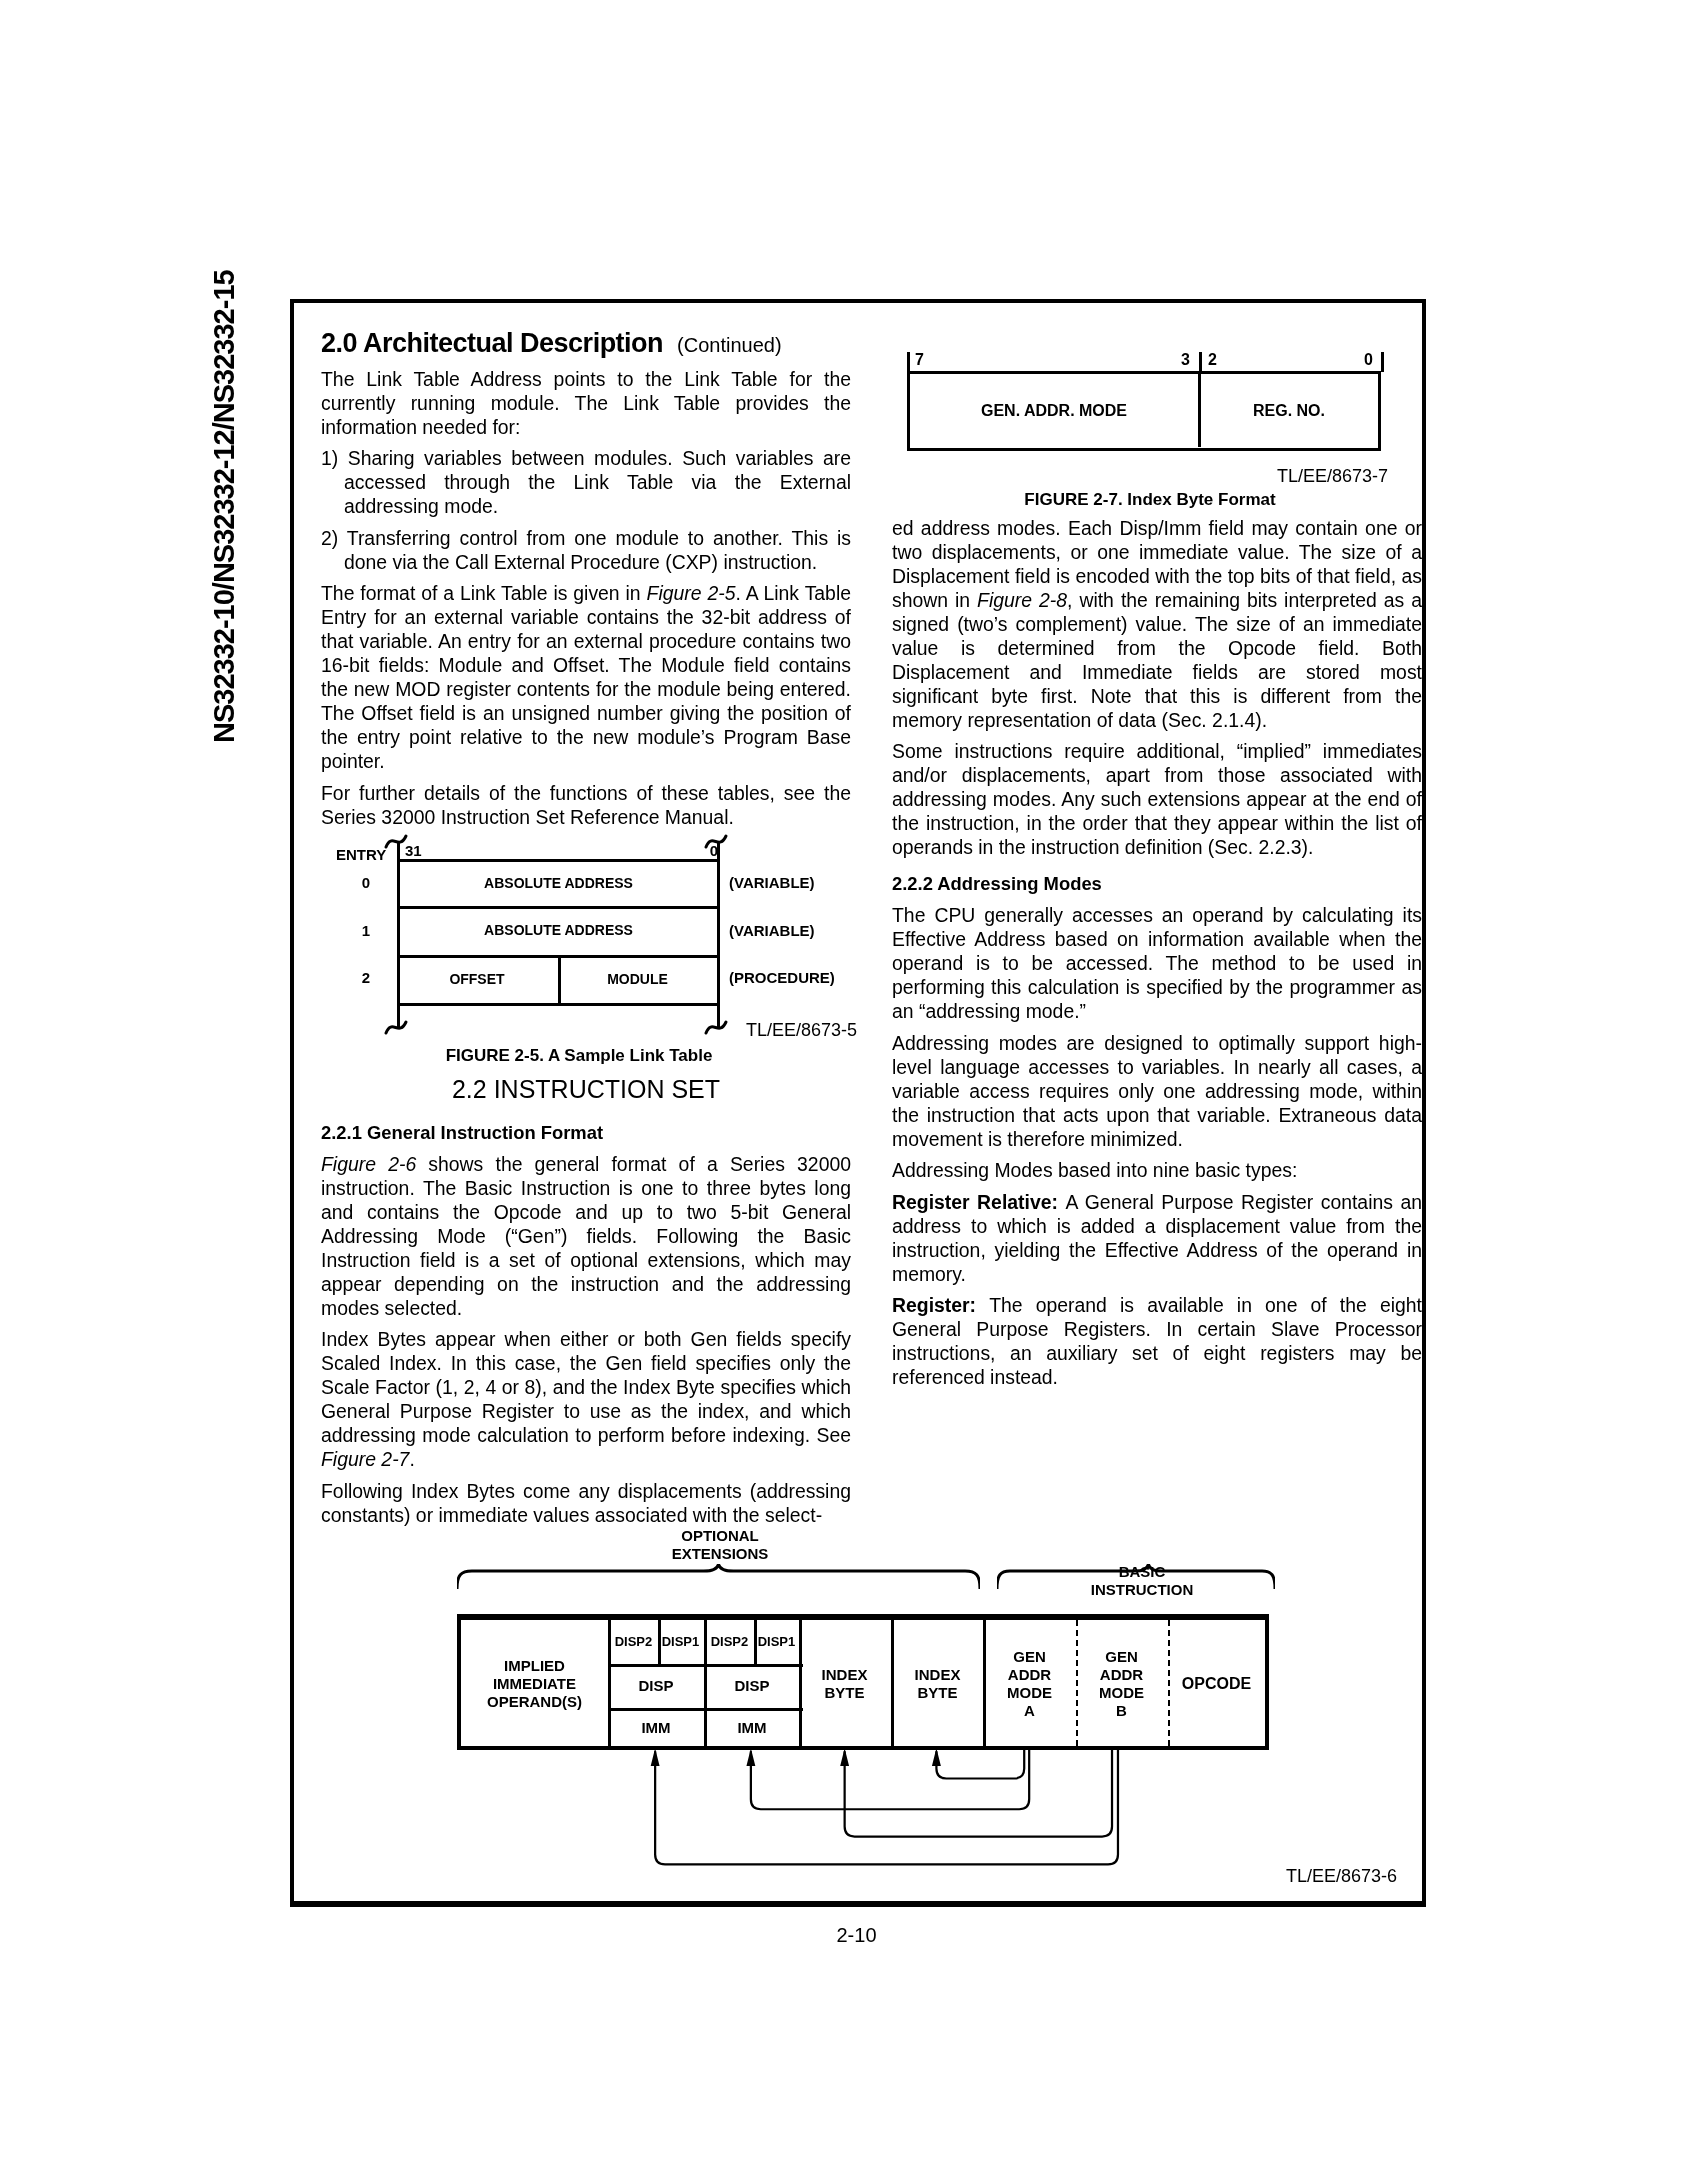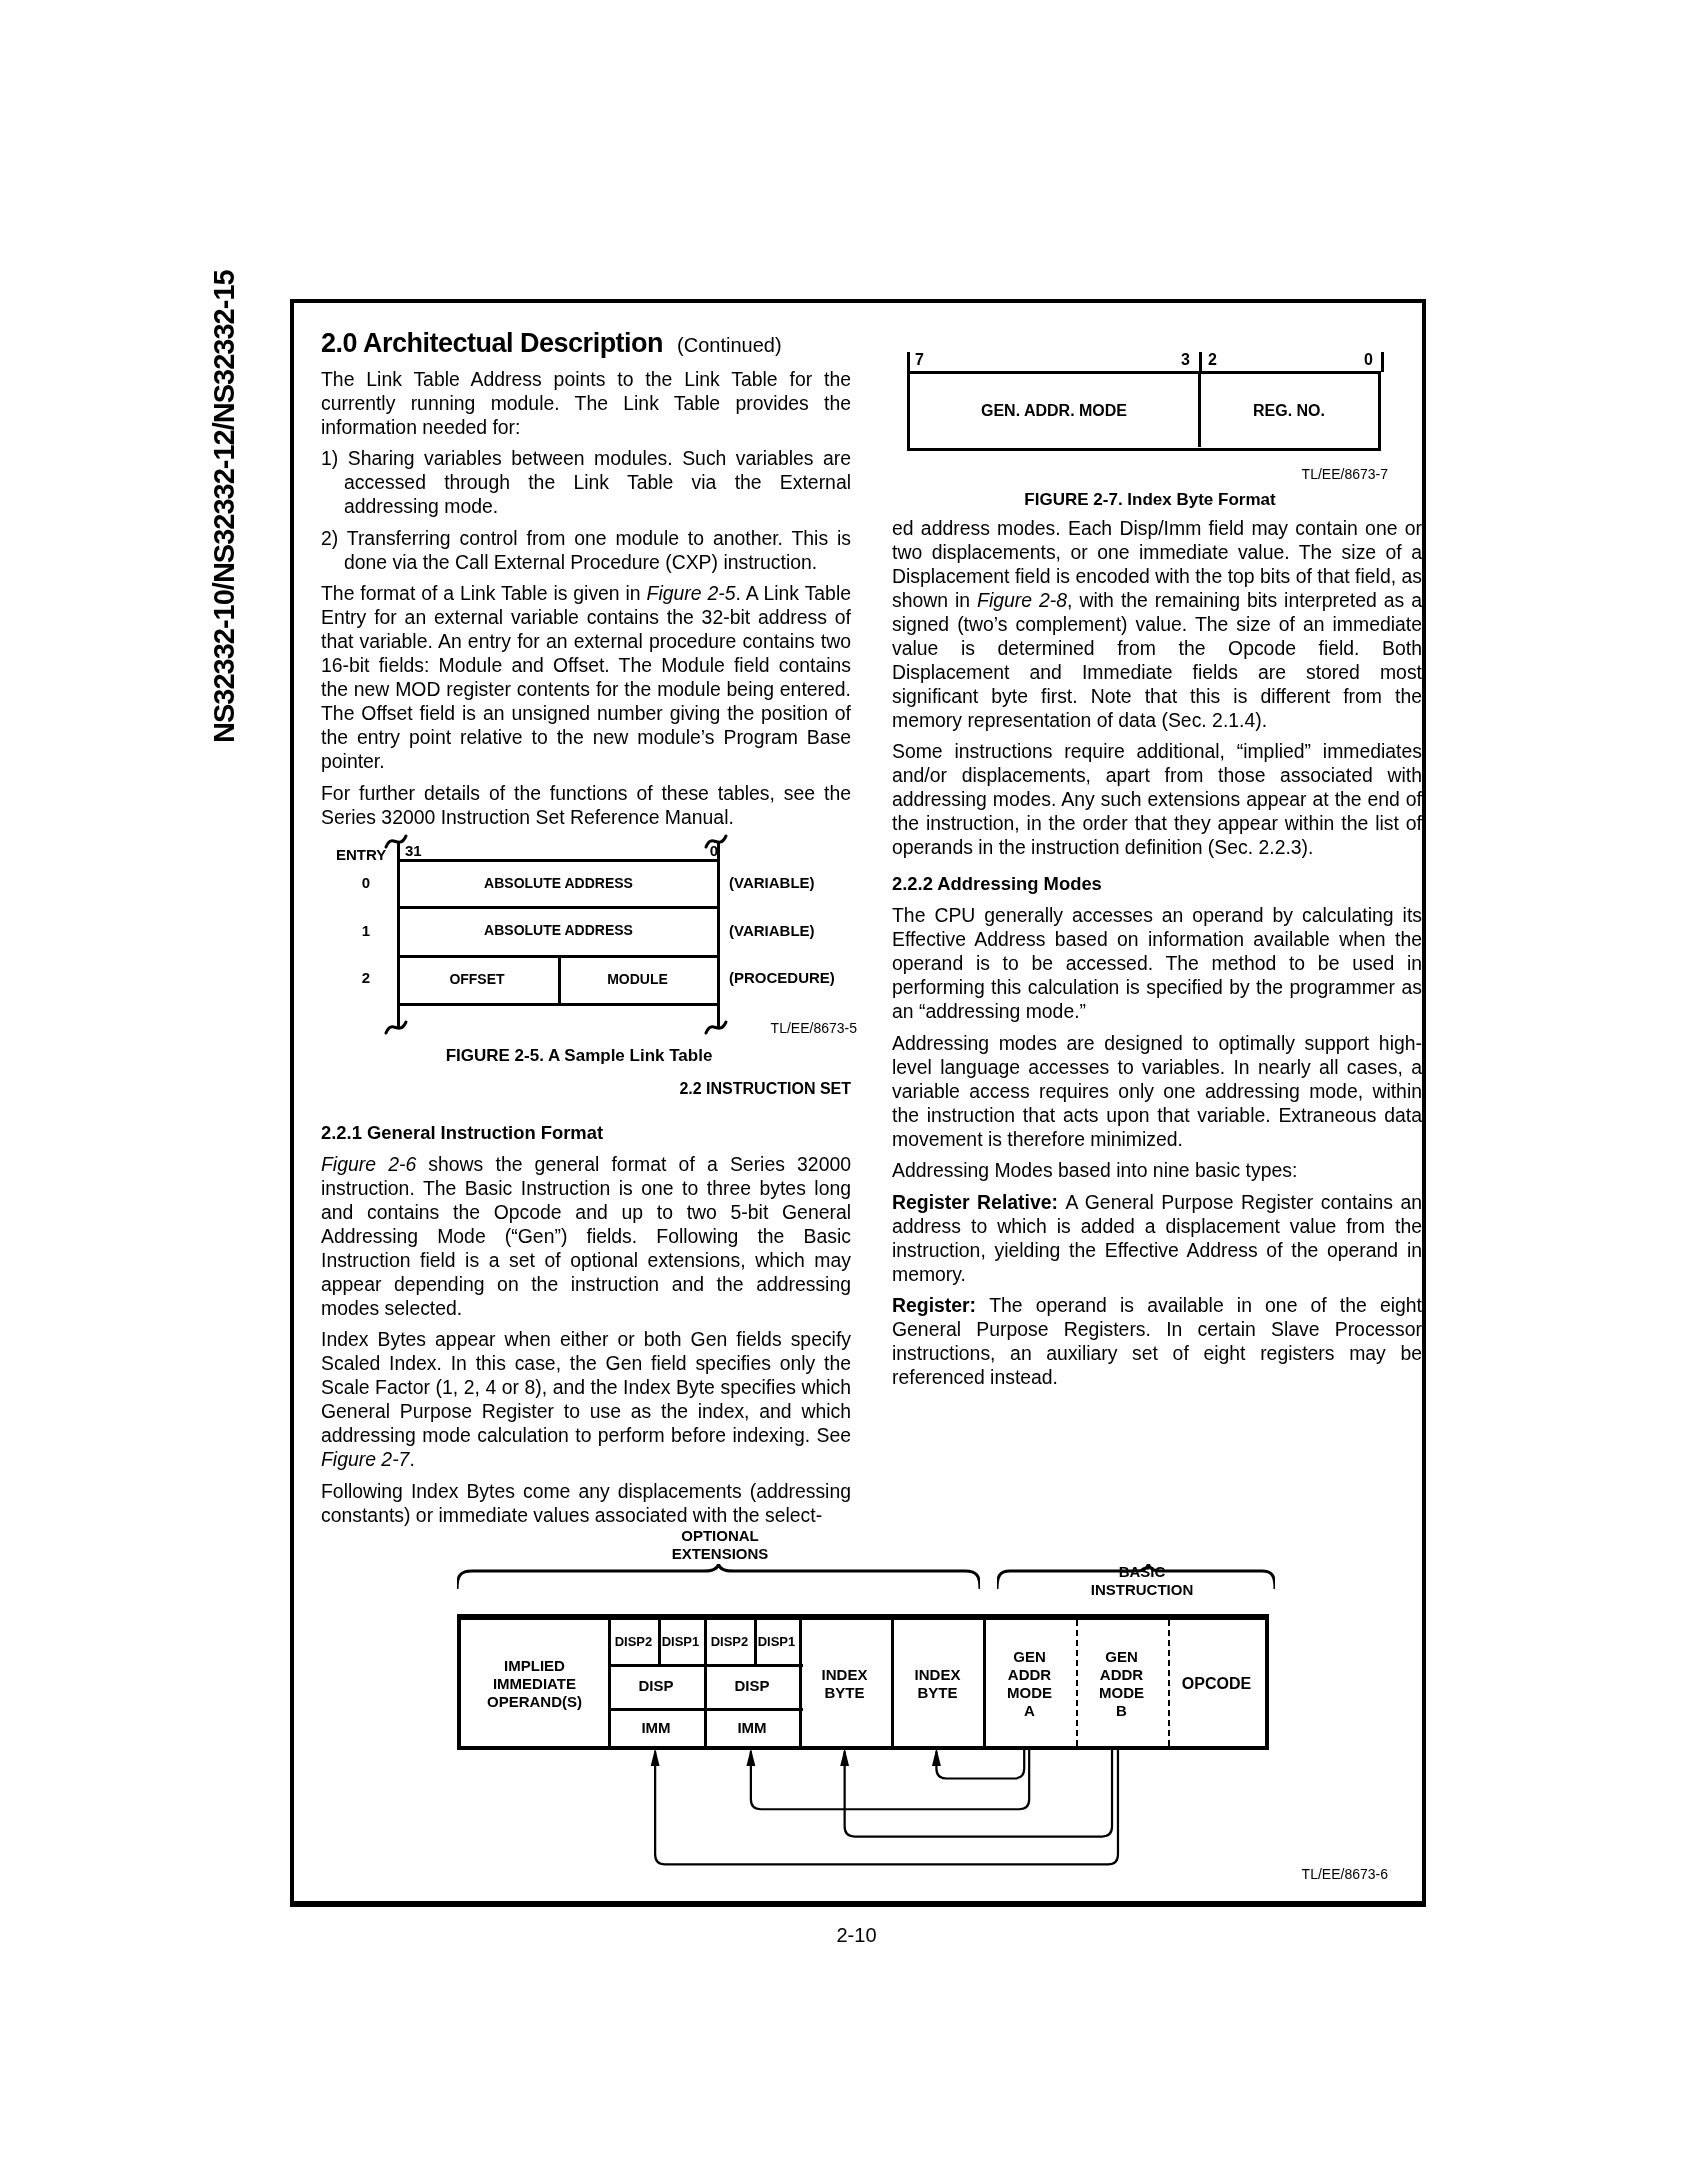--- a/index.html
+++ b/index.html
@@ -18,24 +18,24 @@
     position:absolute;left:290px;top:299px;width:1136px;height:1608px;
     border-style:solid;border-color:#000;border-width:4.5px 4.5px 6.5px 4.5px;box-sizing:border-box;
   }
   .abs{position:absolute;}
   .title-row{position:absolute;left:27px;top:25px;white-space:nowrap;}
   .title-main{font-weight:bold;font-size:27px;letter-spacing:-0.5px;}
   .title-cont{font-size:20px;margin-left:14px;}
   .coltext{position:absolute;width:530px;font-size:19.4px;line-height:24px;text-align:justify;}
   .coltext p{margin:0 0 7.4px 0;}
   .coltext p.hang{padding-left:23px;text-indent:-23px;}
-  .h-sec{font-weight:bold;font-size:16px;margin:0 0 8px 0;text-align:right;}
+  .h-sec{font-weight:normal;font-size:25px;margin:0 0 8px 0;text-align:center;}
   .h-sub{font-weight:bold;font-size:18.4px;margin:13px 0 7px 0;text-align:left;}
   
-  .figtag{position:absolute;font-size:14px;white-space:nowrap;}
+  .figtag{position:absolute;font-size:18px;white-space:nowrap;}
   .figcap{position:absolute;font-weight:bold;font-size:17px;text-align:center;white-space:nowrap;}
   .blabel{position:absolute;font-weight:bold;font-size:15px;white-space:nowrap;}
   .rule-h{position:absolute;border-top:3.5px solid #000;}
   .rule-v{position:absolute;border-left:3px solid #000;}
   .cell-label{position:absolute;font-weight:bold;display:flex;align-items:center;justify-content:center;text-align:center;}
   
   .f26-table{position:absolute;left:163px;top:90px;width:812px;height:136px;box-sizing:border-box;
     border:4px solid #000;border-top-width:6px;}
   .f26-v{position:absolute;top:0;bottom:0;border-left:3px solid #000;}
   .f26-v.dashed{border-left:2.5px dashed #000;}

